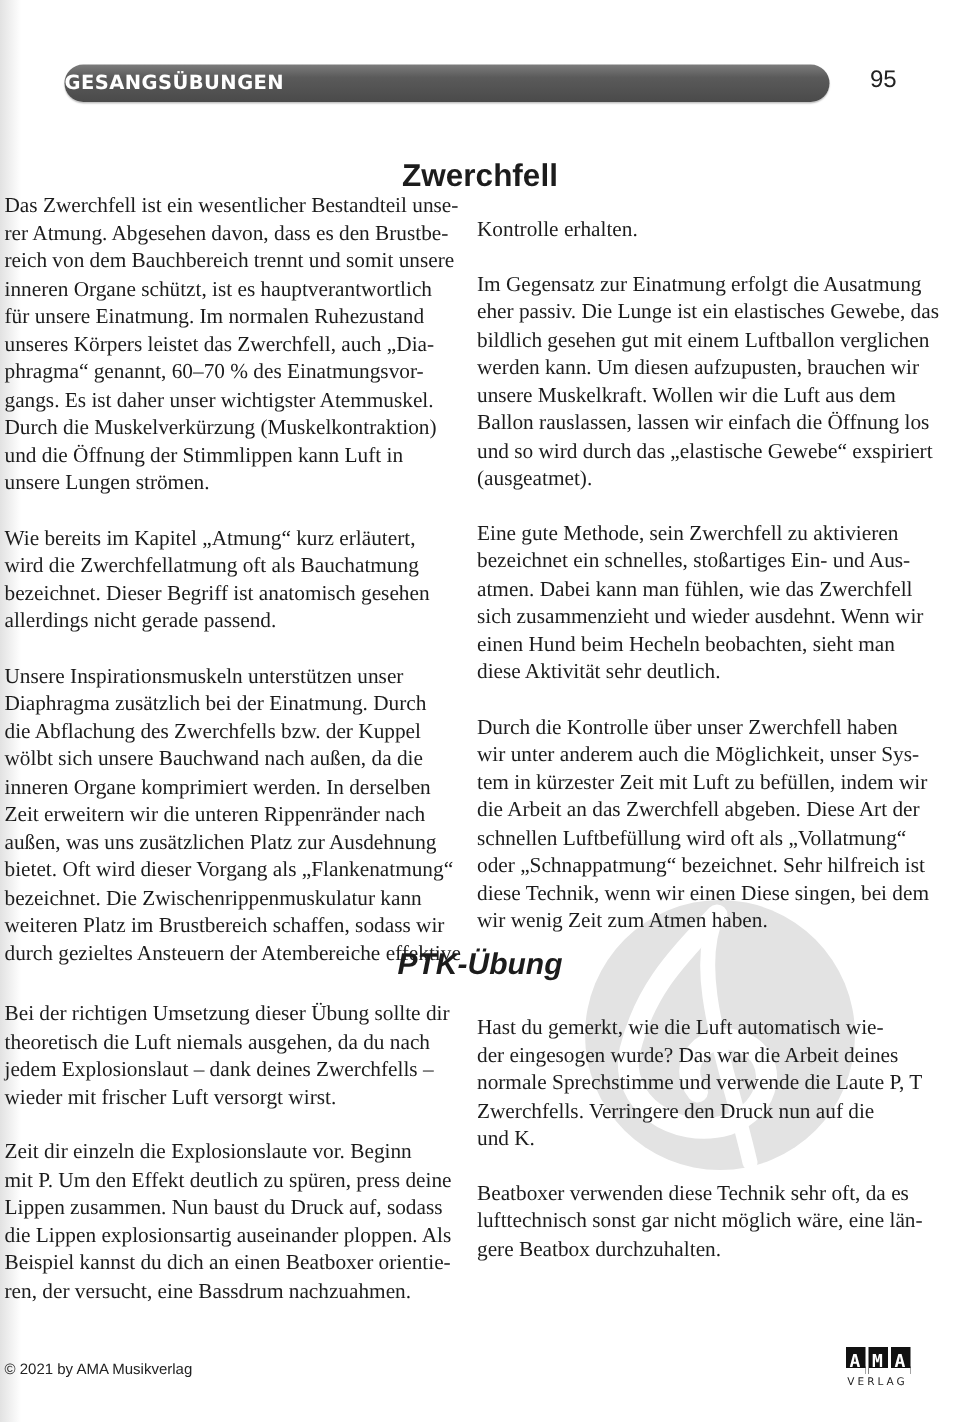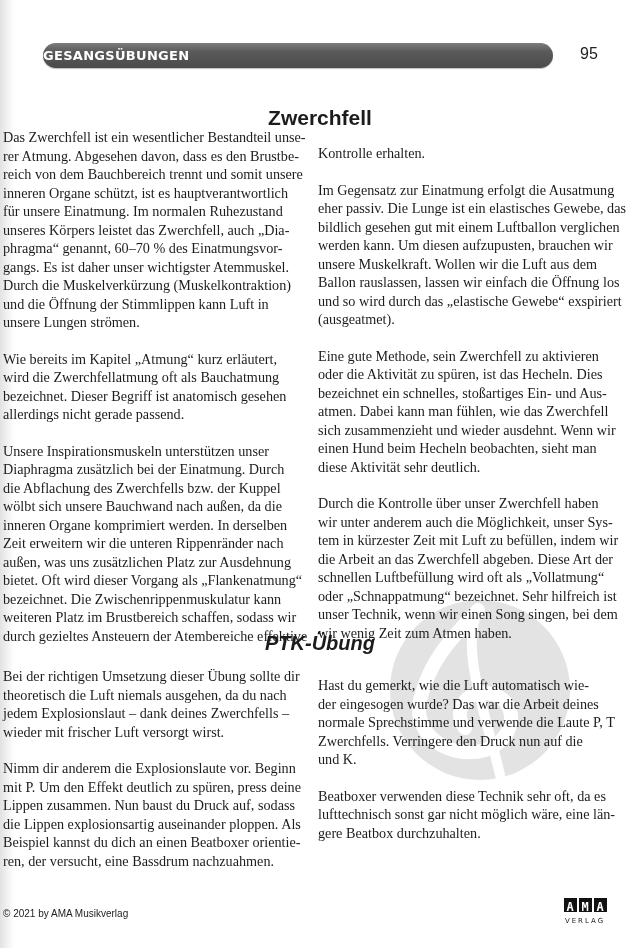--- a/index.html
+++ b/index.html
@@ -130,50 +130,49 @@
       <span class="line">eher passiv. Die Lunge ist ein elastisches Gewebe, das</span>
       <span class="line">bildlich gesehen gut mit einem Luftballon verglichen</span>
       <span class="line">werden kann. Um diesen aufzupusten, brauchen wir</span>
       <span class="line">unsere Muskelkraft. Wollen wir die Luft aus dem</span>
       <span class="line">Ballon rauslassen, lassen wir einfach die Öffnung los</span>
       <span class="line">und so wird durch das „elastische Gewebe“ exspiriert</span>
       <span class="line">(ausgeatmet).</span>
     </p>
     <p>
       <span class="line">Eine gute Methode, sein Zwerchfell zu aktivieren</span>
-      <span class="line">oder die Aktivität zu spüren, ist das Hecheln. Dies</span>
       <span class="line">bezeichnet ein schnelles, stoßartiges Ein- und Aus-</span>
       <span class="line">atmen. Dabei kann man fühlen, wie das Zwerchfell</span>
       <span class="line">sich zusammenzieht und wieder ausdehnt. Wenn wir</span>
       <span class="line">einen Hund beim Hecheln beobachten, sieht man</span>
       <span class="line">diese Aktivität sehr deutlich.</span>
     </p>
     <p>
       <span class="line">Durch die Kontrolle über unser Zwerchfell haben</span>
       <span class="line">wir unter anderem auch die Möglichkeit, unser Sys-</span>
       <span class="line">tem in kürzester Zeit mit Luft zu befüllen, indem wir</span>
       <span class="line">die Arbeit an das Zwerchfell abgeben. Diese Art der</span>
       <span class="line">schnellen Luftbefüllung wird oft als „Vollatmung“</span>
       <span class="line">oder „Schnappatmung“ bezeichnet. Sehr hilfreich ist</span>
-      <span class="line">unser Technik, wenn wir einen Song singen, bei dem</span>
+      <span class="line">diese Technik, wenn wir einen Diese singen, bei dem</span>
       <span class="line">wir wenig Zeit zum Atmen haben.</span>
     </p>
   </div>
 
 <div class="section-title title-2">PTK-Übung</div>
 
 <div class="col c3">
     <p>
       <span class="line">Bei der richtigen Umsetzung dieser Übung sollte dir</span>
       <span class="line">theoretisch die Luft niemals ausgehen, da du nach</span>
       <span class="line">jedem Explosionslaut – dank deines Zwerchfells –</span>
       <span class="line">wieder mit frischer Luft versorgt wirst.</span>
     </p>
     <p>
-      <span class="line">Nimm dir anderem die Explosionslaute vor. Beginn</span>
+      <span class="line">Zeit dir einzeln die Explosionslaute vor. Beginn</span>
       <span class="line">mit P. Um den Effekt deutlich zu spüren, press deine</span>
       <span class="line">Lippen zusammen. Nun baust du Druck auf, sodass</span>
       <span class="line">die Lippen explosionsartig auseinander ploppen. Als</span>
       <span class="line">Beispiel kannst du dich an einen Beatboxer orientie-</span>
       <span class="line">ren, der versucht, eine Bassdrum nachzuahmen.</span>
     </p>
   </div>
 <div class="col c4">
     <p>
       <span class="line">Hast du gemerkt, wie die Luft automatisch wie-</span>

